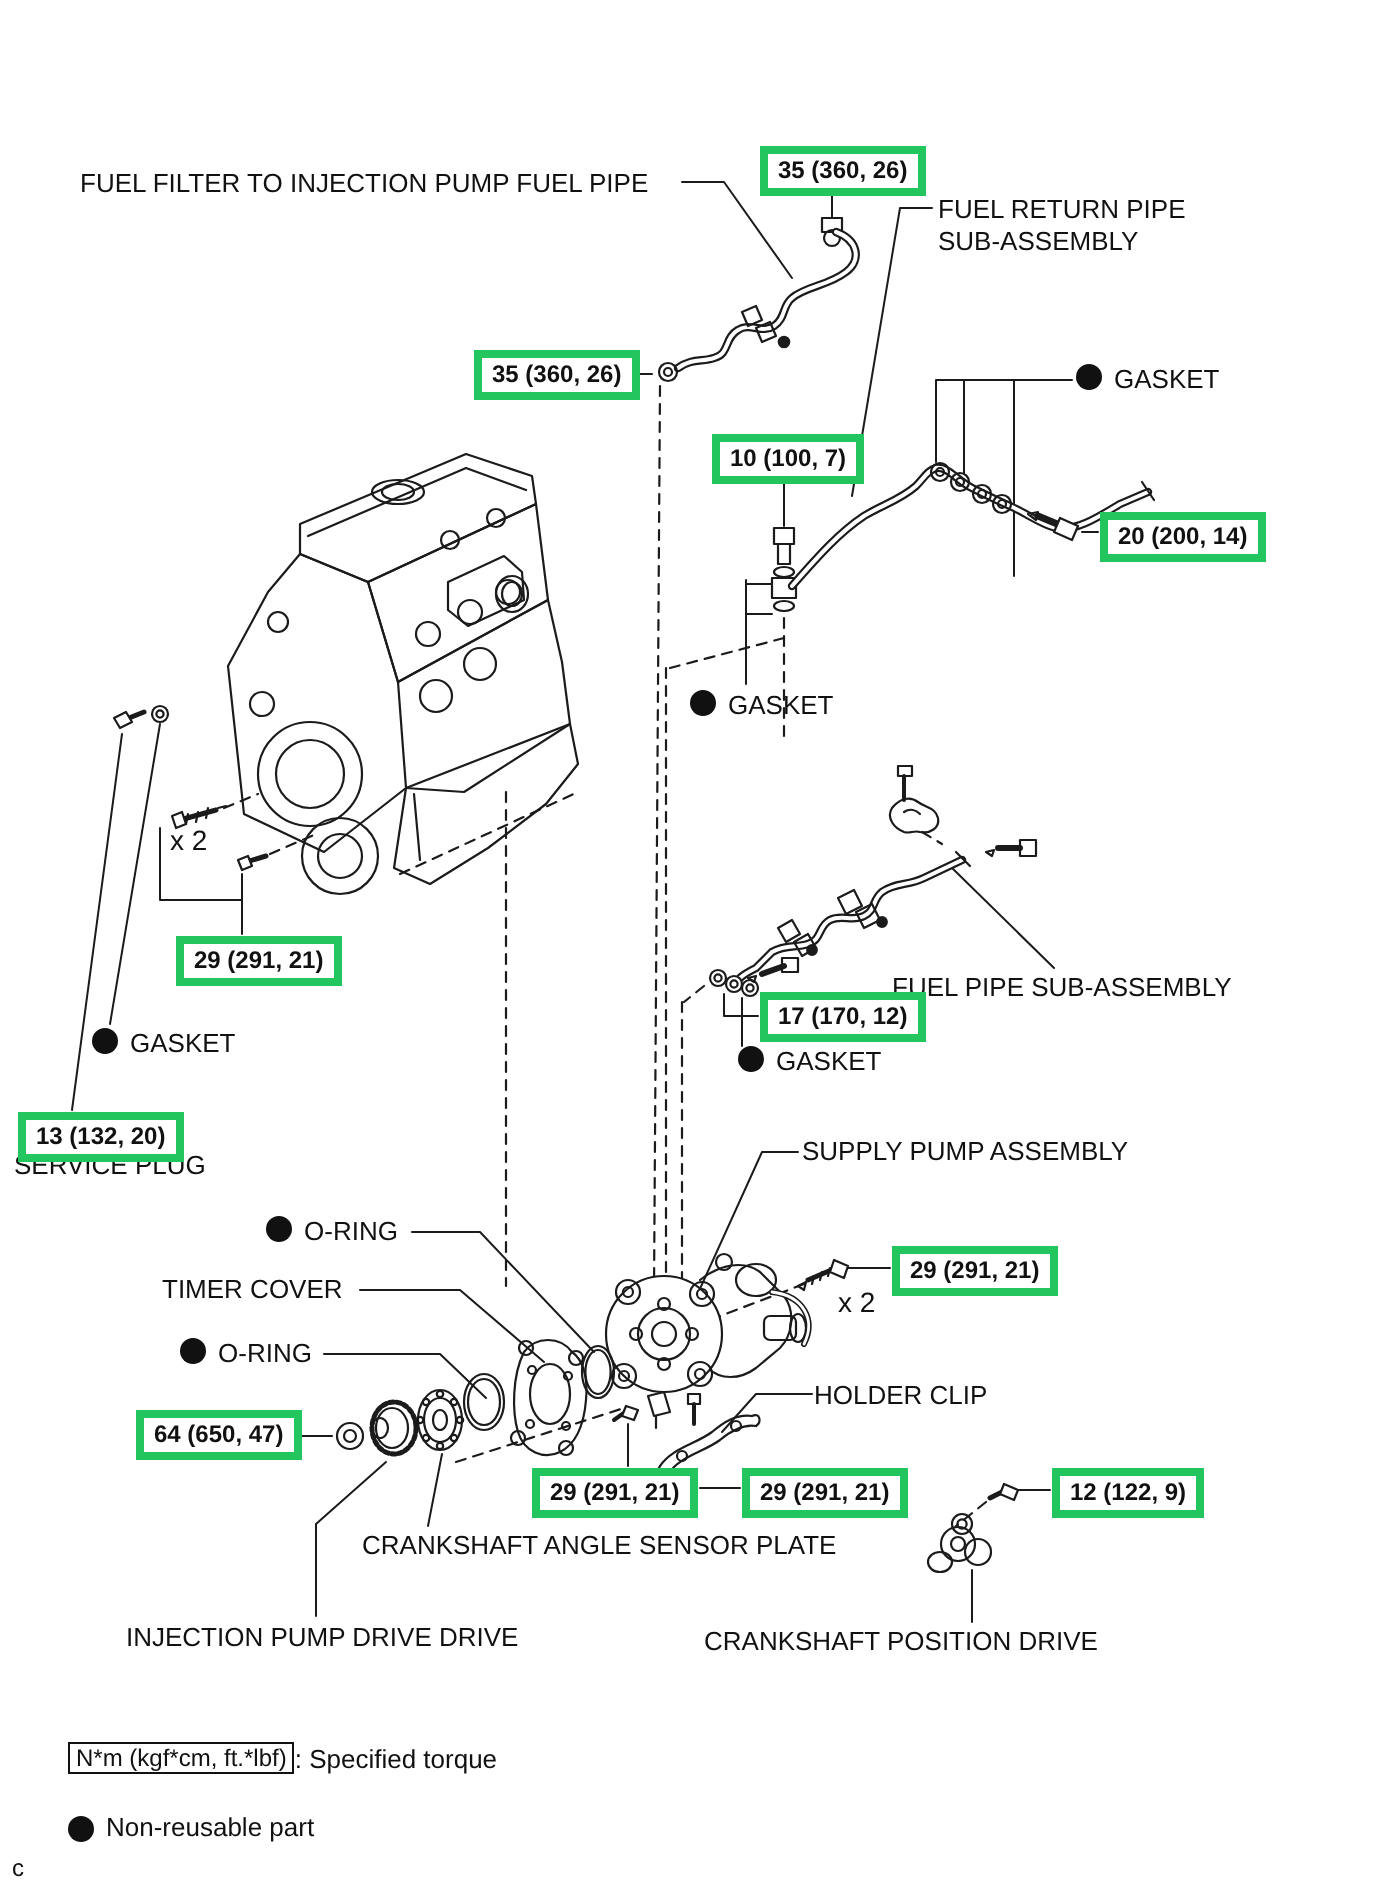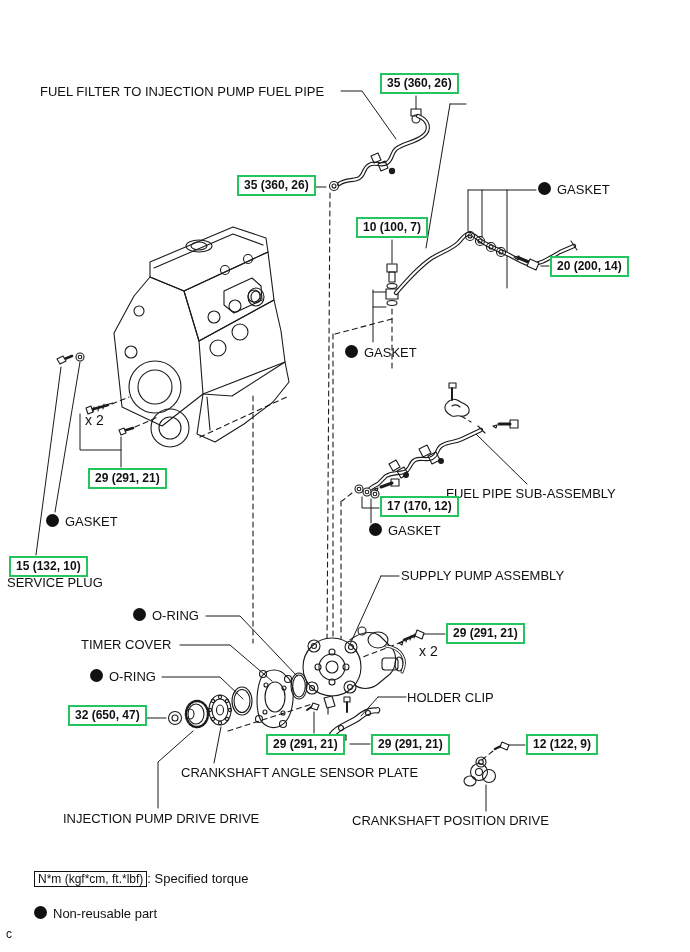--- a/index.html
+++ b/index.html
@@ -4,25 +4,25 @@
 <style>
   html,body{margin:0;padding:0;background:#fff;}
   #page{position:relative;width:690px;height:952px;background:#fff;overflow:hidden;
         font-family:"Liberation Sans", sans-serif;color:#111;}
   svg{position:absolute;left:0;top:0;}
   .lbl{position:absolute;font-size:13px;line-height:16px;white-space:nowrap;
        display:flex;align-items:flex-start;color:#111;}
   .lbl.wrap{white-space:normal;}
   .dot{display:inline-block;width:13px;height:13px;border-radius:50%;
        background:#111;margin-right:6px;flex:0 0 auto;}
-  .tbox{position:absolute;border:2px solid #22c55e;background:#fff;
+  .tbox{position:absolute;border:4px solid #22c55e;background:#fff;
         font-size:12px;font-weight:bold;line-height:15px;padding:1px 5px;
         white-space:nowrap;}
   .unitbox{border:1px solid #111;padding:0 3px;font-size:12px;font-weight:normal;}
-  .legend{position:absolute;font-size:13px;display:flex;align-items:flex-start;}
+  .legend{position:absolute;font-size:13px;display:flex;align-items:flex-end;}
   .marker{position:absolute;font-size:12px;}
 </style>
 </head>
 <body>
 
 <div id="page">
 
 <svg width="690" height="952" viewBox="0 0 690 952" stroke="#1b1b1b" fill="none" stroke-width="1.1" stroke-linecap="round" stroke-linejoin="round">
 
   <g stroke-dasharray="5,4">
@@ -264,20 +264,23 @@
     <path d="M109,404 l4,-1"></path>
     <path d="M123,431 L133,428" stroke-width="2.5"></path>
     <path d="M119,430 l5,-2 l2,5 l-5,2 Z" fill="#fff"></path>
   </g>
 </svg>
 
 <div class="lbl" style="left:40px;top:84px">
   <span>FUEL FILTER TO INJECTION PUMP FUEL PIPE</span>
 </div>
 
+<div class="lbl wrap" style="left:469px;top:97px;width:150px">
+  <span>FUEL RETURN PIPE SUB-ASSEMBLY</span>
+</div>
 
 <div class="lbl" style="left:538px;top:182px">
   <span class="dot"></span>
   <span>GASKET</span>
 </div>
 
 
 <div class="lbl" style="left:345px;top:345px">
   <span class="dot"></span>
   <span>GASKET</span>
@@ -341,24 +344,24 @@
 
 <div class="lbl" style="left:352px;top:813px">
   <span>CRANKSHAFT POSITION DRIVE</span>
 </div>
 
 <div class="tbox" style="left:380px;top:73px">35 (360, 26)</div>
 <div class="tbox" style="left:237px;top:175px">35 (360, 26)</div>
 <div class="tbox" style="left:356px;top:217px">10 (100, 7)</div>
 <div class="tbox" style="left:550px;top:256px">20 (200, 14)</div>
 <div class="tbox" style="left:88px;top:468px">29 (291, 21)</div>
-<div class="tbox" style="left:9px;top:556px">15 (132, 10)</div>
+<div class="tbox" style="left:9px;top:556px">13 (132, 20)</div>
 <div class="tbox" style="left:380px;top:496px">17 (170, 12)</div>
 <div class="tbox" style="left:446px;top:623px">29 (291, 21)</div>
-<div class="tbox" style="left:68px;top:705px">32 (650, 47)</div>
+<div class="tbox" style="left:68px;top:705px">64 (650, 47)</div>
 <div class="tbox" style="left:266px;top:734px">29 (291, 21)</div>
 <div class="tbox" style="left:371px;top:734px">29 (291, 21)</div>
 <div class="tbox" style="left:526px;top:734px">12 (122, 9)</div>
 
 <div class="legend" style="left:34px;top:871px">
   <span class="unitbox">N*m (kgf*cm, ft.*lbf)</span>
   <span>: Specified torque</span>
 </div>
 
 <div class="legend" style="left:34px;top:906px">

